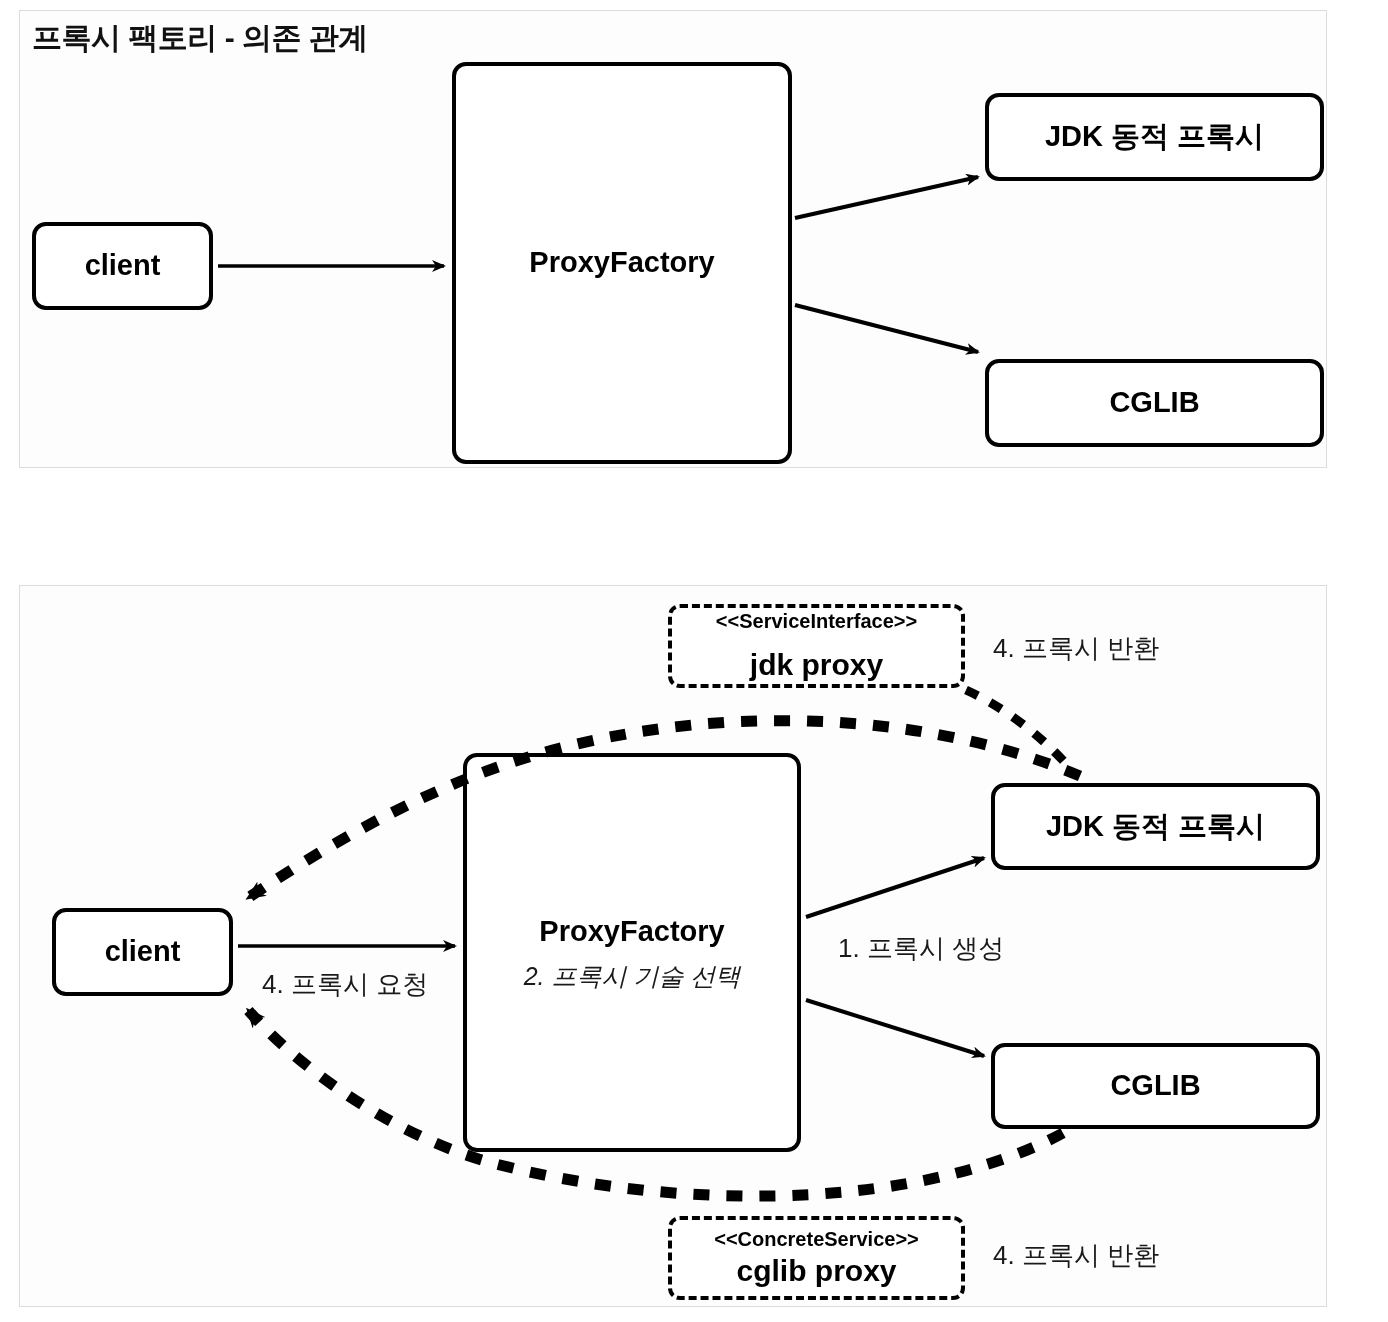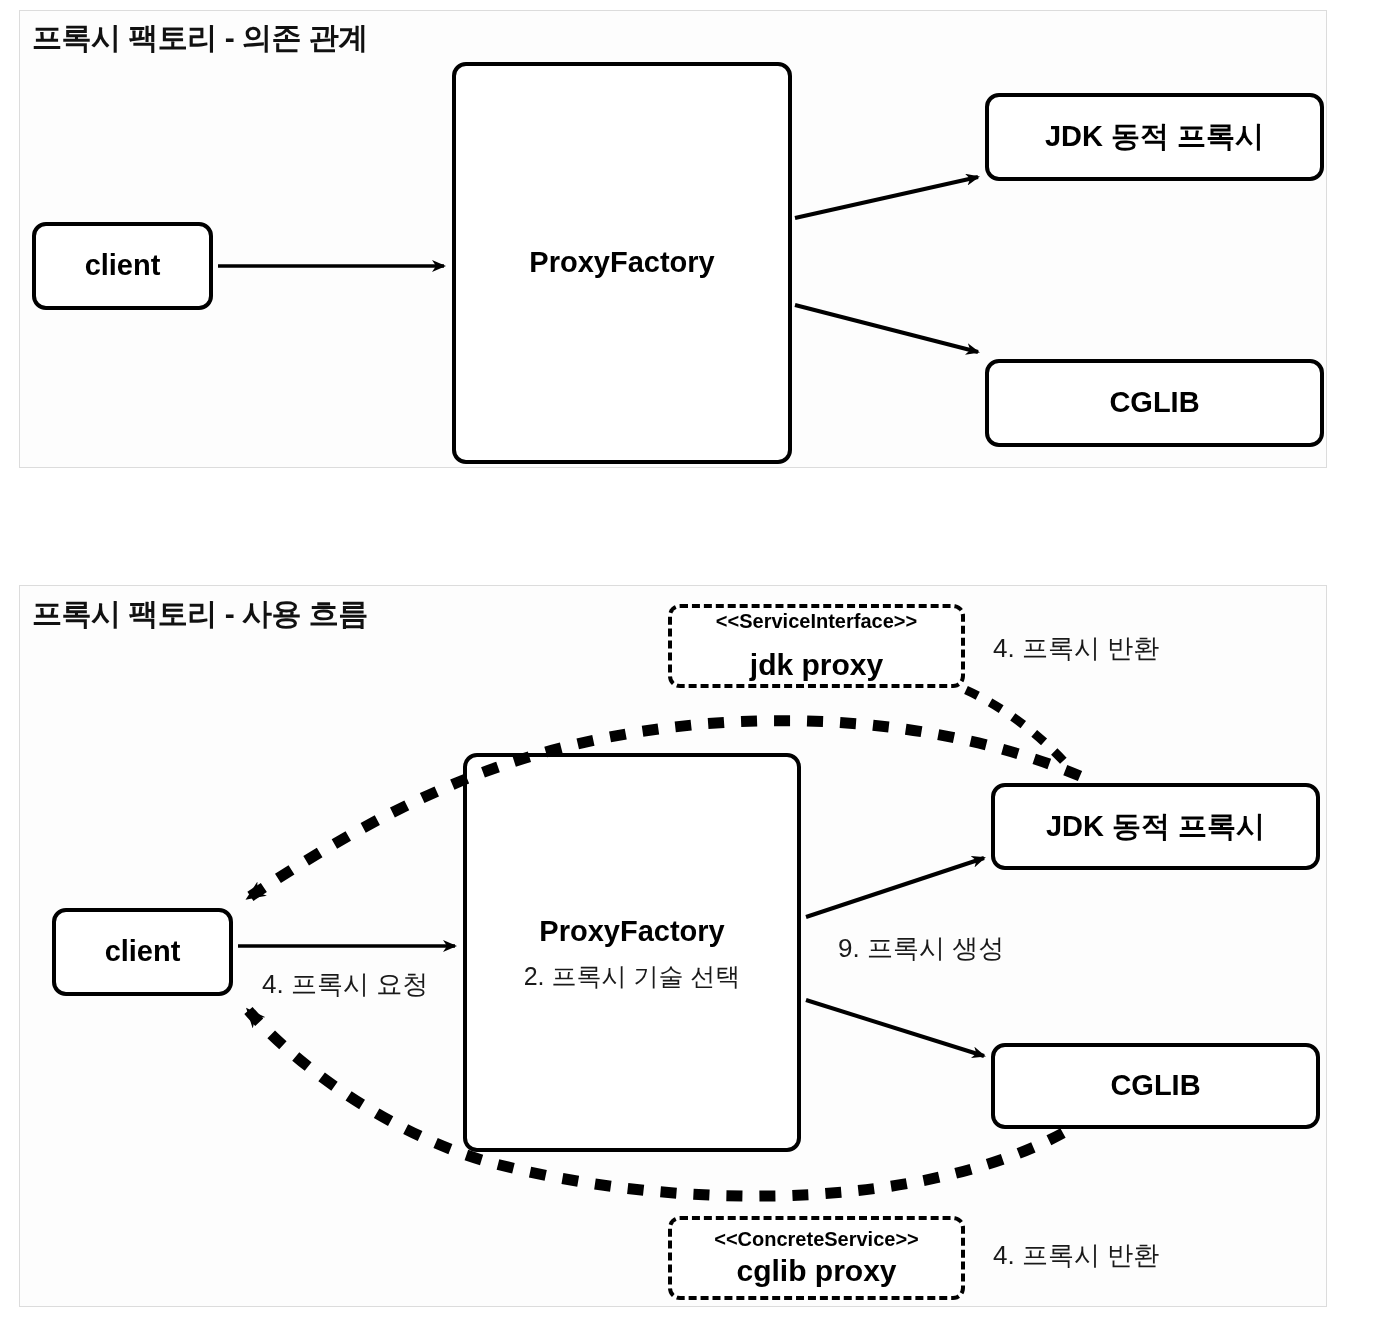--- a/index.html
+++ b/index.html
@@ -59,20 +59,21 @@
     line-height: 1.28;
     white-space: nowrap;
   }
   .node .sublabel {
     font-size: 25px;
     font-weight: normal;
     color: #1a1a1a;
     line-height: 1.3;
     margin-top: 10px;
     white-space: nowrap;
+    font-style: italic;
   }
   .node-dashed {
     position: absolute;
     box-sizing: border-box;
     border: 4px dashed #000000;
     border-radius: 12px;
     background: #ffffff;
     display: flex;
     flex-direction: column;
     align-items: center;
@@ -122,21 +123,20 @@
   <div class="node" style="left:985px; top:93px; width:339px; height:88px;">
     <span class="label">JDK 동적 프록시</span>
   </div>
 
   <div class="node" style="left:985px; top:359px; width:339px; height:88px;">
     <span class="label">CGLIB</span>
   </div>
 
   <div class="panel" id="panel-flow"></div>
 
-  <div class="panel-title" style="left:32px; top:594px;">프록시 팩토리 - 사용 흐름</div>
 
   <div class="node-dashed" style="left:668px; top:604px; width:297px; height:84px;gap:12px;">
     <span class="stereotype">&lt;&lt;ServiceInterface&gt;&gt;</span>
     <span class="name">jdk proxy</span>
   </div>
 
   <div class="edge-label" style="left:993px; top:631px;">4. 프록시 반환</div>
 
   <div class="node" style="left:52px; top:908px; width:181px; height:88px;">
     <span class="label">client</span>
@@ -150,21 +150,21 @@
   <div class="node" style="left:991px; top:783px; width:329px; height:87px;">
     <span class="label">JDK 동적 프록시</span>
   </div>
 
   <div class="node" style="left:991px; top:1043px; width:329px; height:86px;">
     <span class="label">CGLIB</span>
   </div>
 
   <div class="edge-label" style="left:262px; top:967px;">4. 프록시 요청</div>
 
-  <div class="edge-label" style="left:838px; top:931px;">9. 프록시 생성</div>
+  <div class="edge-label" style="left:838px; top:931px;">1. 프록시 생성</div>
 
   <div class="node-dashed" style="left:668px; top:1216px; width:297px; height:84px;">
     <span class="stereotype">&lt;&lt;ConcreteService&gt;&gt;</span>
     <span class="name">cglib proxy</span>
   </div>
 
   <div class="edge-label" style="left:993px; top:1238px;">4. 프록시 반환</div>
 
   <svg class="svg-layer" viewBox="0 0 1388 1322">
     <defs>

